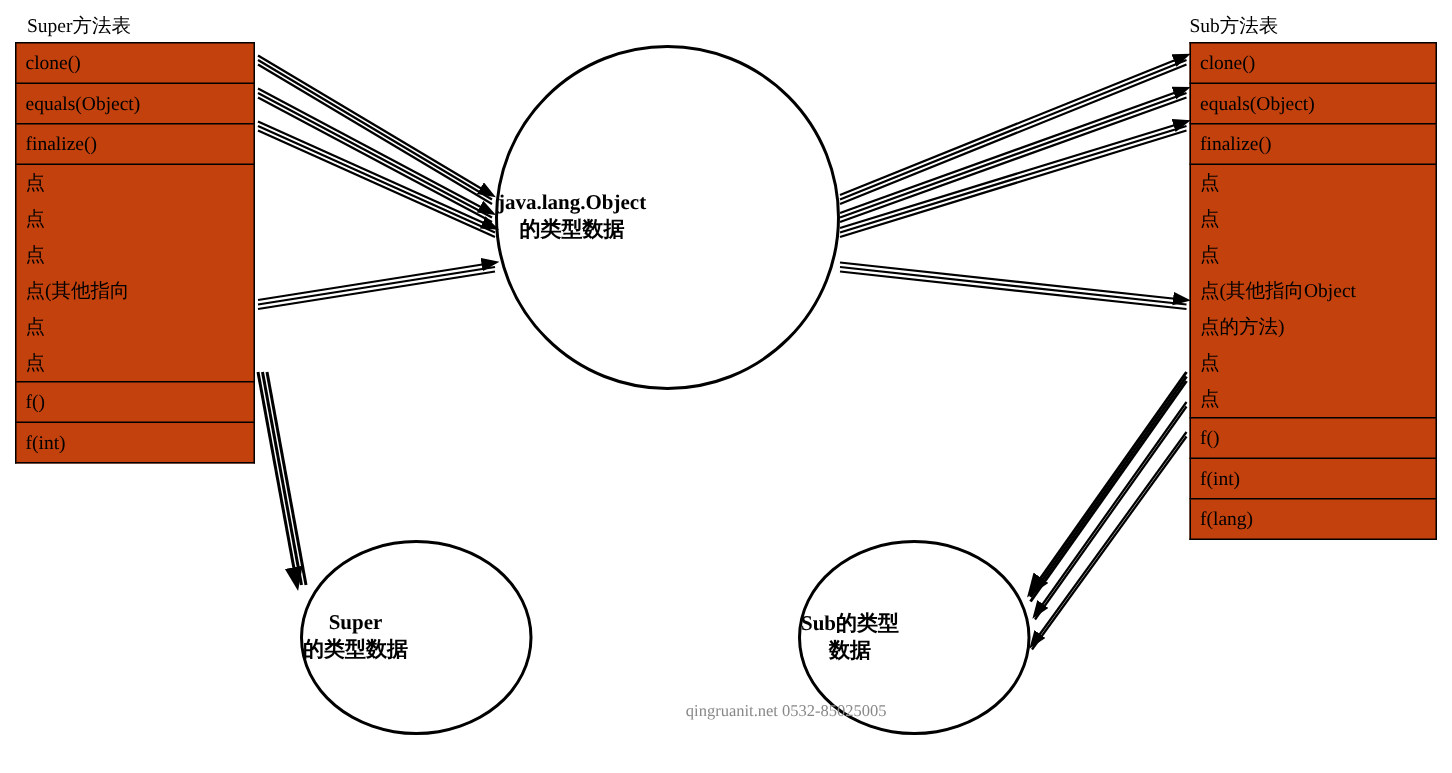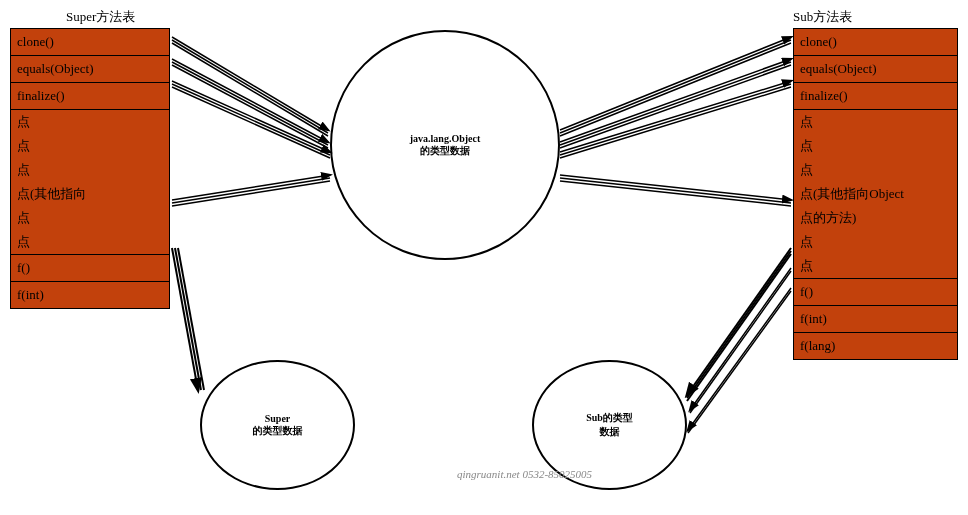--- a/index.html
+++ b/index.html
@@ -46,52 +46,50 @@
       font-weight: normal;
     }
     
     .circle {
       position: absolute;
       border: 2.5px solid #000;
       border-radius: 50%;
       background: #fff;
       display: flex;
       align-items: center;
-      justify-content: center;
       text-align: center;
       font-weight: bold;
-      font-size: 10px;
+      font-size: 14px;
     }
     
     .arrows-svg {
       position: absolute;
       top: 0;
       left: 0;
       width: 968px;
       height: 515px;
       pointer-events: none;
     }
     
     .watermark {
       position: absolute;
       bottom: 35px;
       left: 50%;
       transform: translateX(-20%);
       font-size: 11px;
       color: #888;
       white-space: nowrap;
-      font-style: italic;
     }
   </style>
 </head>
 <body>
 
 <div class="container">
 
-  <div class="table-title" style="left:18px; top:8px;margin-left:48px;">Super方法表</div>
+  <div class="table-title" style="left:18px; top:8px;">Super方法表</div>
 
   <div class="table-title" style="right:18px; top:8px; right:auto; left:793px;">Sub方法表</div>
 
   <table class="method-table" style="left:10px; top:28px; width:160px;">
     <tbody>
         <tr>
           <td>clone()</td>
         </tr>
     <tr>
           <td>equals(Object)</td>

